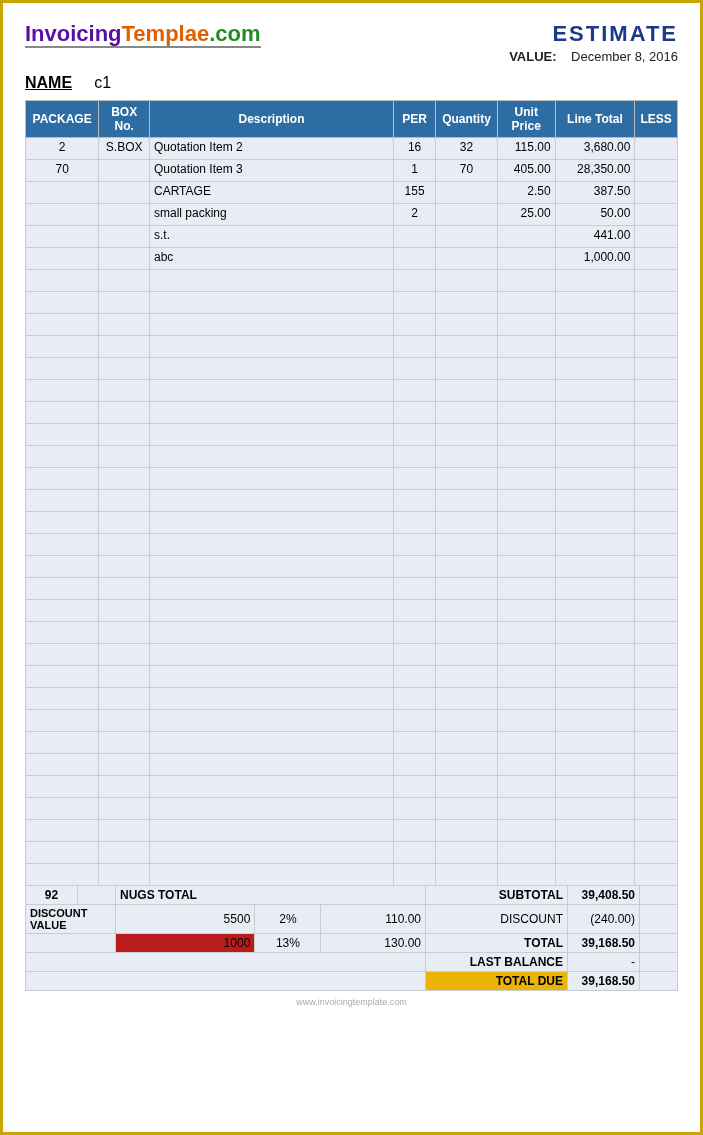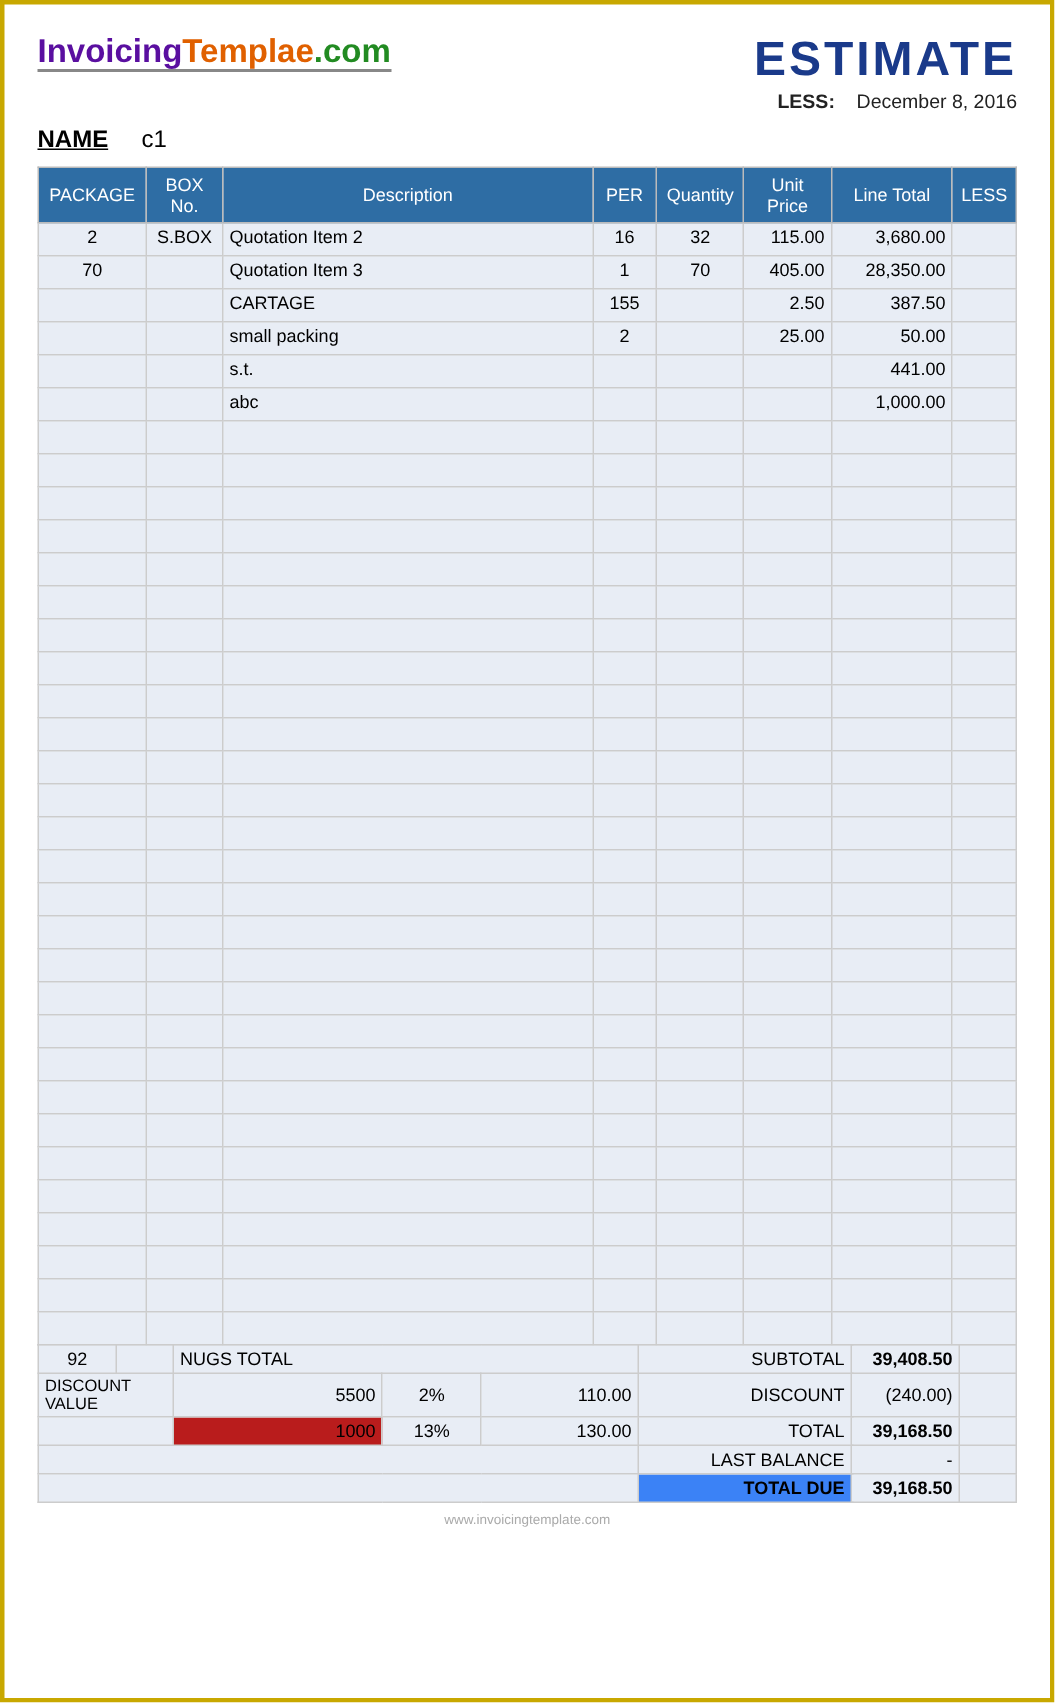--- a/index.html
+++ b/index.html
@@ -34,21 +34,21 @@
     .logo-com { color: #228B22; }
     .logo-underline {
       border-bottom: 2px solid #888;
       display: inline-block;
       line-height: 1.1;
     }
     .header-right {
       text-align: right;
     }
     .estimate-title {
-      font-size: 32px;
+      font-size: 22px;
       font-weight: bold;
       color: #1a3a8a;
       letter-spacing: 2px;
     }
     .date-line {
       font-size: 13px;
       color: #222;
       margin-top: 2px;
     }
     .date-label {
@@ -61,21 +61,21 @@
       width: 100%;
       border-collapse: collapse;
       font-size: 12px;
     }
     .main-table th {
       background: #2e6da4;
       color: #fff;
       border: 1px solid #bbb;
       padding: 4px 3px;
       text-align: center;
-      font-weight: normal;
+      font-weight: bold;
       font-size: 12px;
       vertical-align: middle;
     }
     .main-table td {
       border: 1px solid #ccc;
       padding: 2px 4px;
       vertical-align: top;
       font-size: 12px;
     }
     .col-package { width: 52px; text-align: center; }
@@ -100,21 +100,21 @@
       margin-top: -1px;
     }
     .footer-section td {
       border: 1px solid #ccc;
       padding: 2px 4px;
       font-size: 12px;
     }
 
     .text-right { text-align: right; }
     .text-center { text-align: center; }
-    .bold { font-weight: normal; }
+    .bold { font-weight: bold; }
 
     .watermark {
       font-size: 9px;
       color: #aaa;
       margin-top: 6px;
       text-align: center;
     }
   </style>
 </head>
 <body>
@@ -123,21 +123,21 @@
 
   <div class="header">
     <div class="logo">
       <span class="logo-underline">
         <span class="logo-invoicing">Invoicing</span><span class="logo-template">Templae</span><span class="logo-com">.com</span>
       </span>
     </div>
     <div class="header-right">
       <div class="estimate-title">ESTIMATE</div>
       <div class="date-line">
-        <span class="date-label">LESS:</span>
+        <span class="date-label">VALUE:</span>
         &nbsp;&nbsp;
         <span>December 8, 2016</span>
       </div>
     </div>
   </div>
 
   <div style="margin-bottom:8px;">
     <span class="name-label">NAME</span>
     &nbsp;&nbsp;&nbsp;
     <span>c1</span>
@@ -534,21 +534,21 @@
 
     <tr>
       <td colspan="5" style="background:#e8edf5;"></td>
       <td colspan="2" class="text-right bold" style="width:124px;background:#e8edf5;">LAST BALANCE</td>
       <td class="text-right" style="width:72px;background:#e8edf5;">-</td>
       <td style="width:38px;background:#e8edf5;"></td>
     </tr>
 
     <tr>
       <td colspan="5" style="background:#e8edf5;"></td>
-      <td colspan="2" class="text-right bold" style="width:124px;background:#3b82f6;font-weight:bold;">TOTAL DUE</td>
+      <td colspan="2" class="text-right bold" style="width:124px;background:#eab308;font-weight:bold;">TOTAL DUE</td>
       <td class="text-right bold" style="width:72px;background:#e8edf5;font-weight:bold;">39,168.50</td>
       <td style="width:38px;background:#e8edf5;"></td>
     </tr>
   </tbody>
     </table>
 
   <div class="watermark">www.invoicingtemplate.com</div>
 </div>
 
 </body></html>

